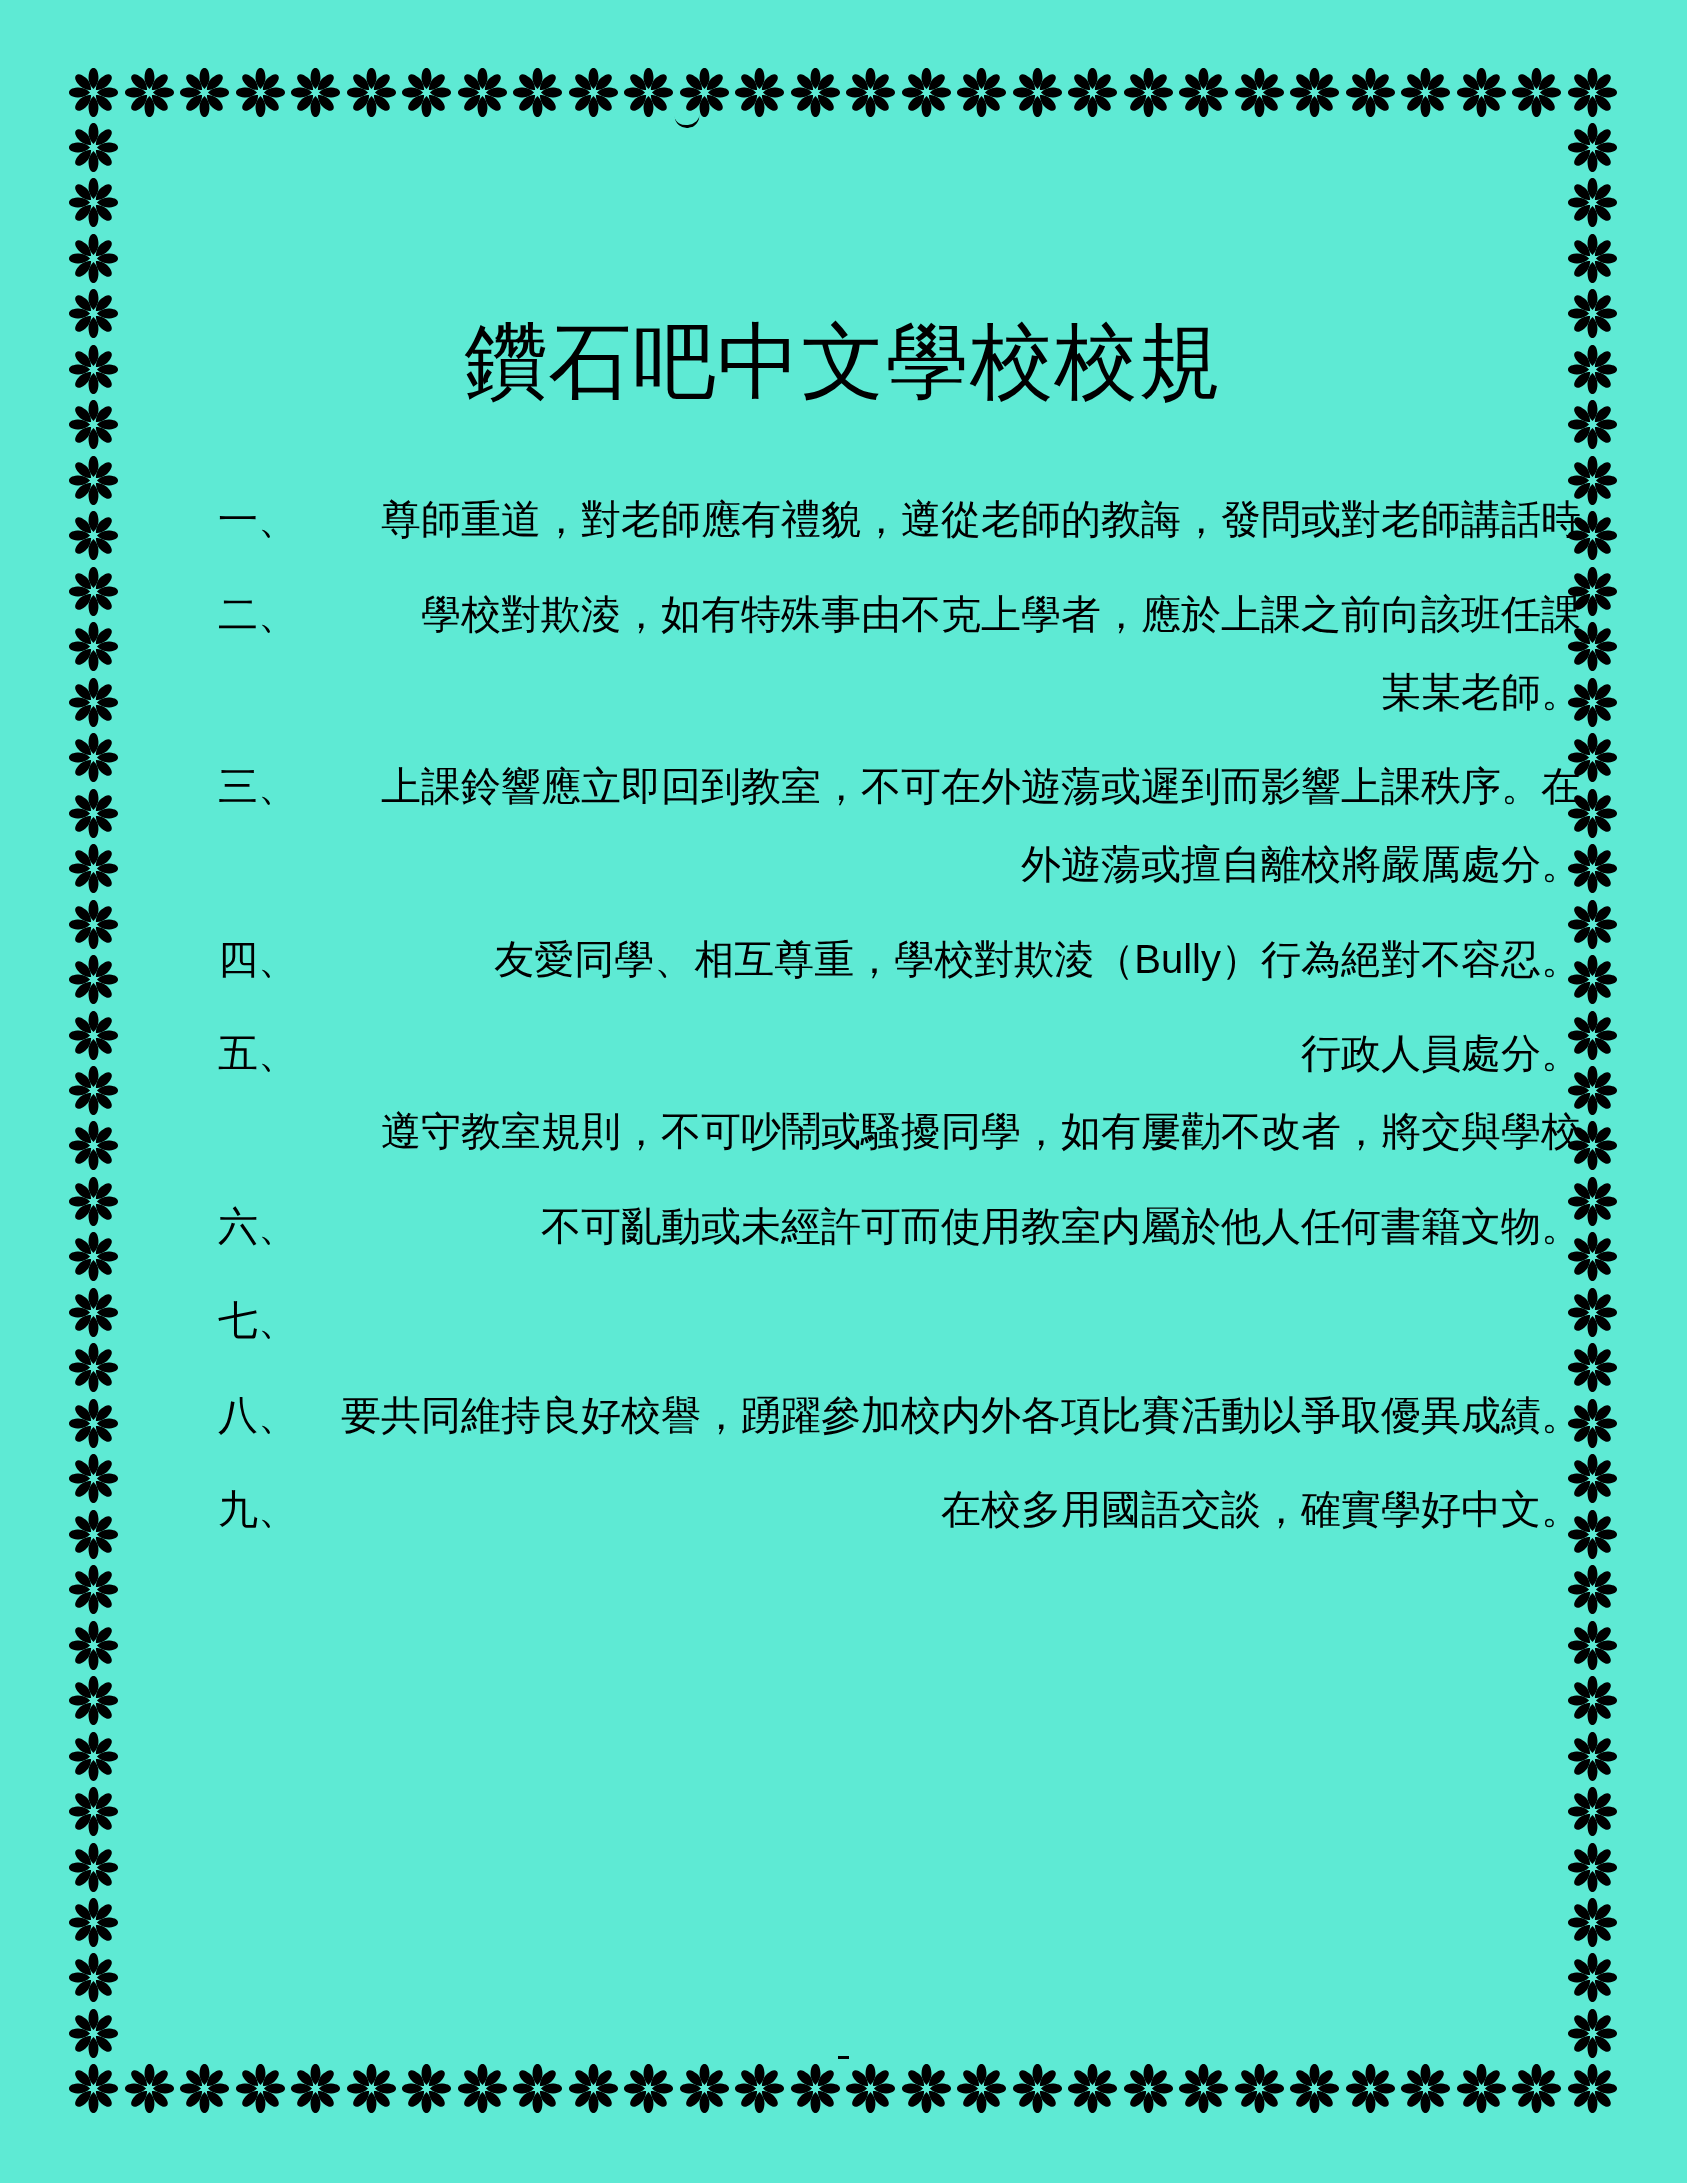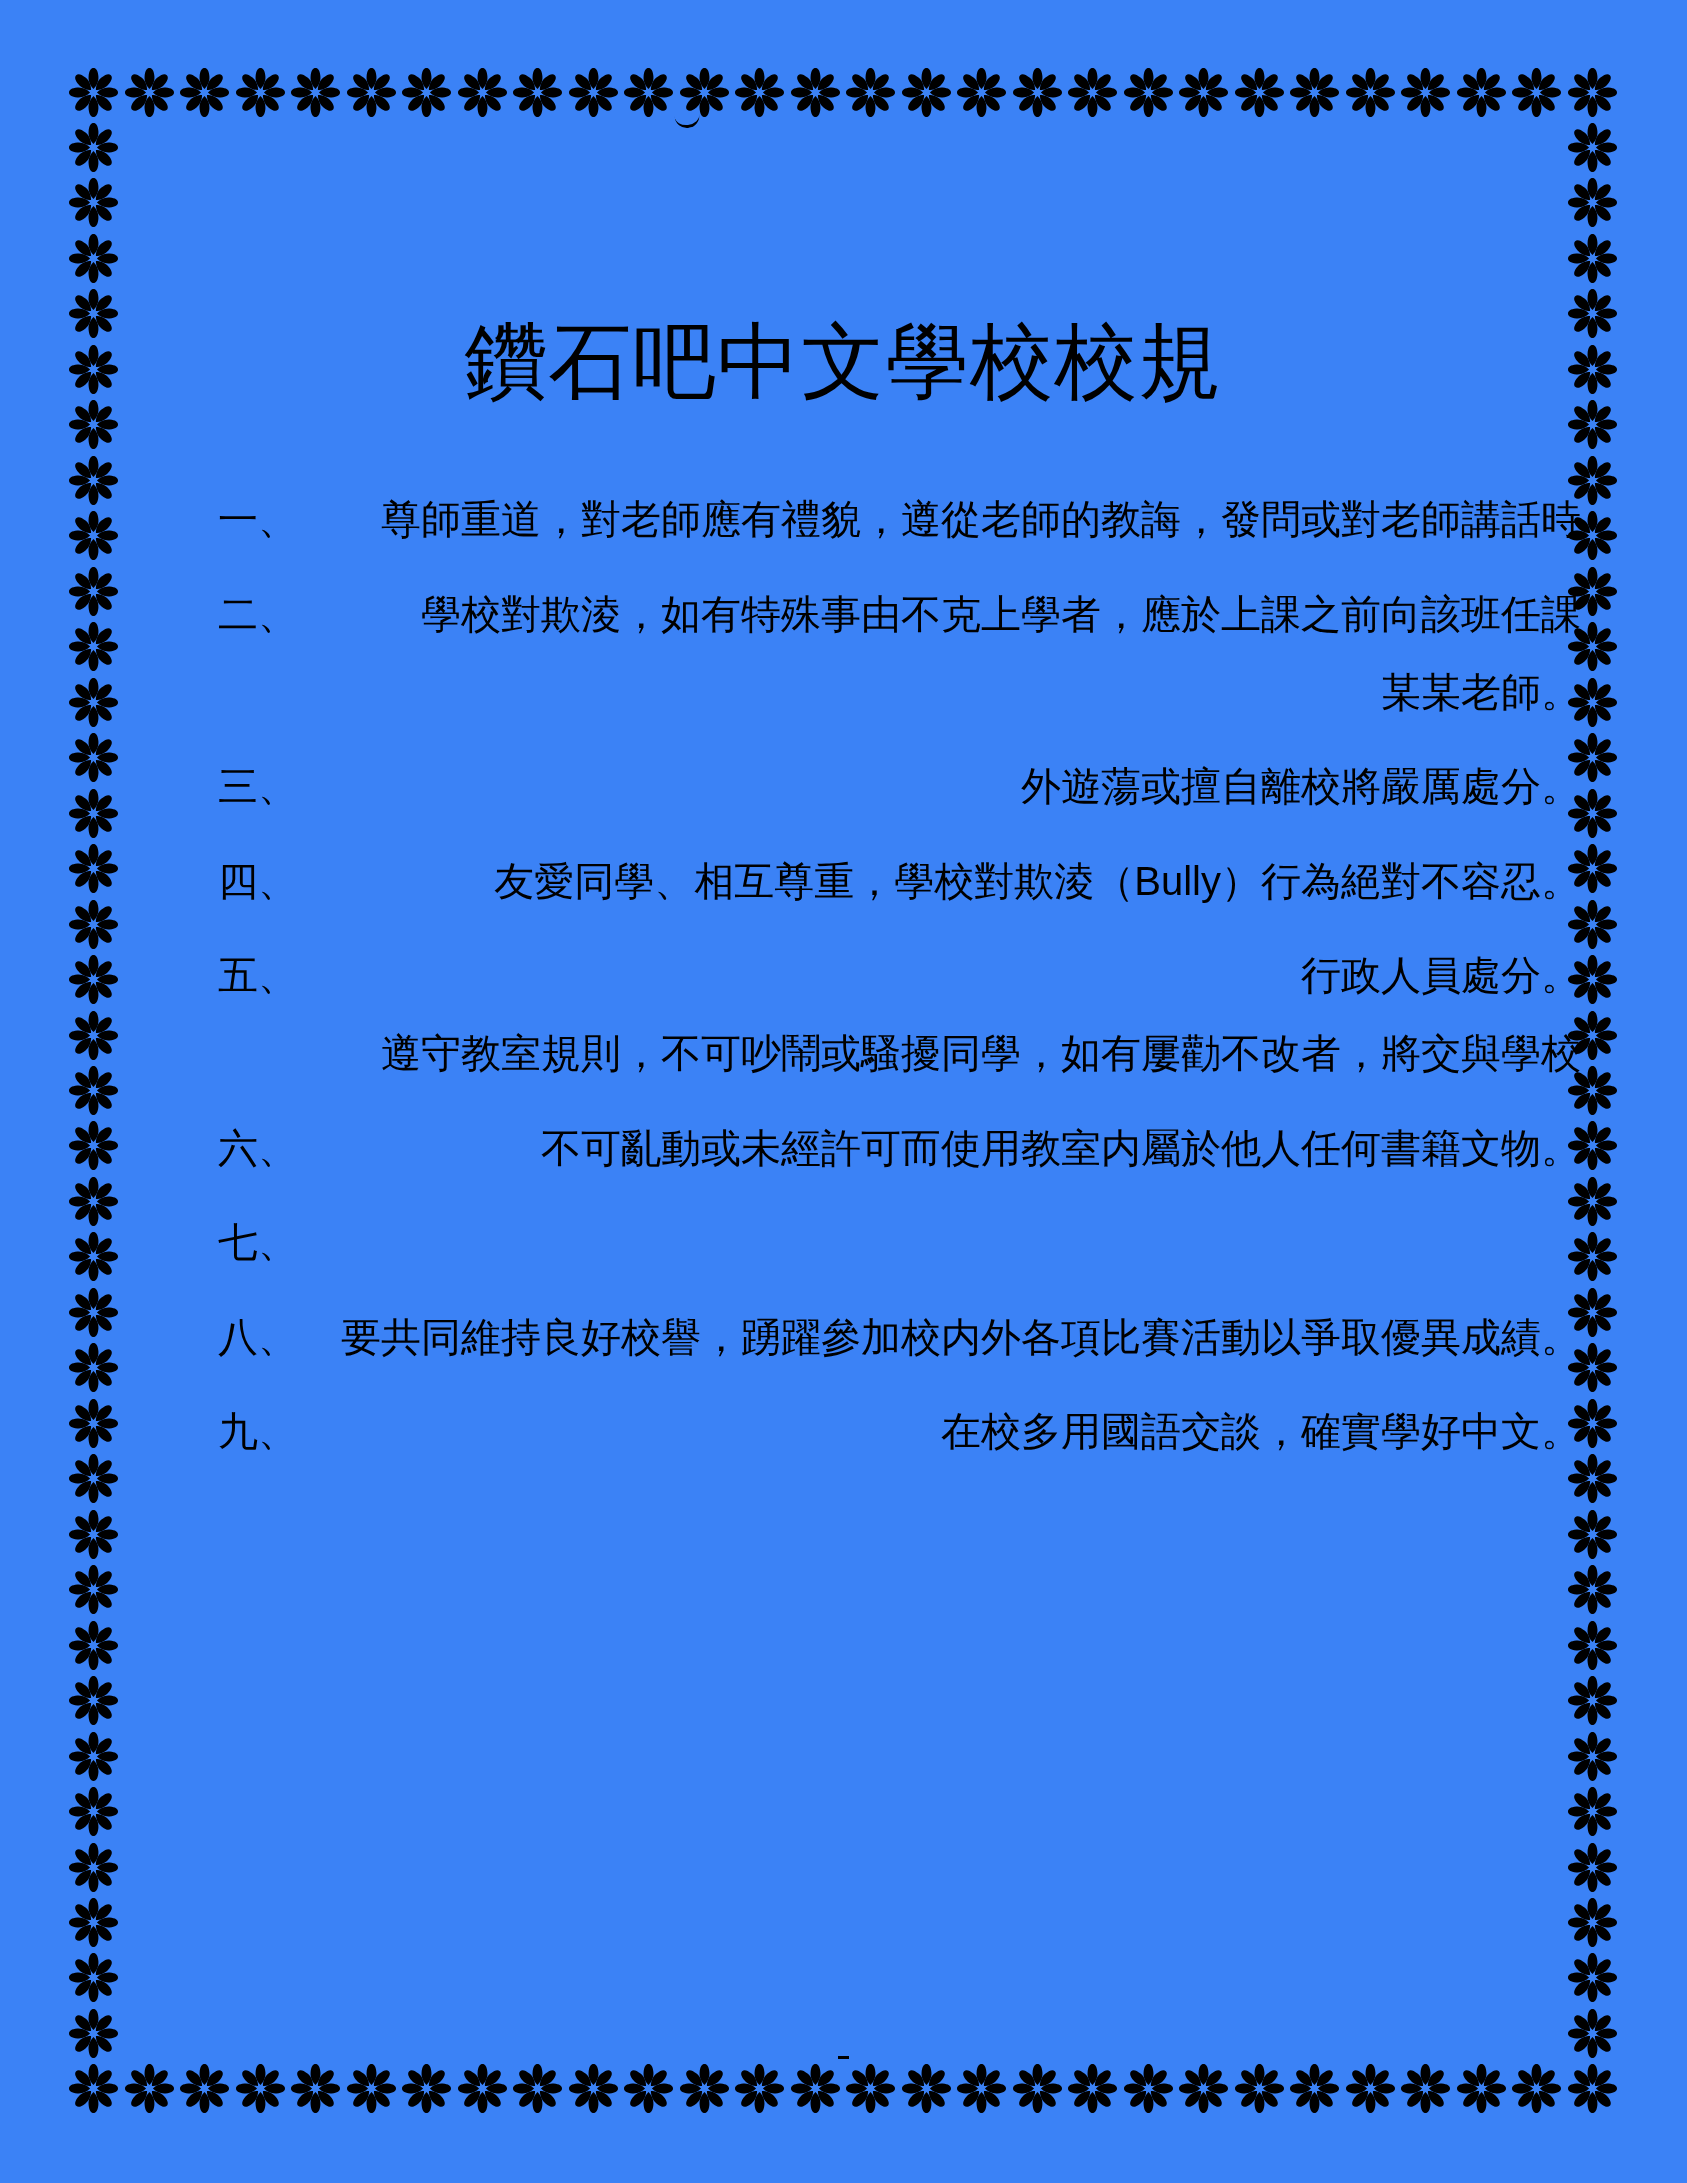--- a/index.html
+++ b/index.html
@@ -1,19 +1,19 @@
 <!DOCTYPE html>
 <html style="font-size:10.6px"><head>
 <meta charset="utf-8">
 <style>
   html,body{margin:0;padding:0;background:#888;}
   .page{
     position:relative;
     width:1687px;height:2183px;
-    background:#3b82f6;
+    background:#5eead4;
     overflow:hidden;
     font-family:"Liberation Sans",sans-serif;
     color:#000;
     margin:0 auto;
   }
   
   .b-row{
     position:absolute;left:69px;width:1548px;height:49px;
     display:flex;justify-content:space-between;align-items:center;
   }
@@ -1969,20 +1969,21 @@
     <div class="rule-num">二、</div>
     <div class="rule-text">
           <div class="rule-line">學校對欺淩，如有特殊事由不克上學者，應於上課之前向該班任課</div>
           <div class="rule-line">某某老師。</div>
         </div>
   </div>
 
   <div class="rule">
     <div class="rule-num">三、</div>
     <div class="rule-text">
+          <div class="rule-line">上課鈴響應立即回到教室，不可在外遊蕩或遲到而影響上課秩序。在</div>
           <div class="rule-line">外遊蕩或擅自離校將嚴厲處分。</div>
         </div>
   </div>
 
   <div class="rule">
     <div class="rule-num">四、</div>
     <div class="rule-text">
           <div class="rule-line">友愛同學、相互尊重，學校對欺淩（Bully）行為絕對不容忍。</div>
         </div>
   </div>

